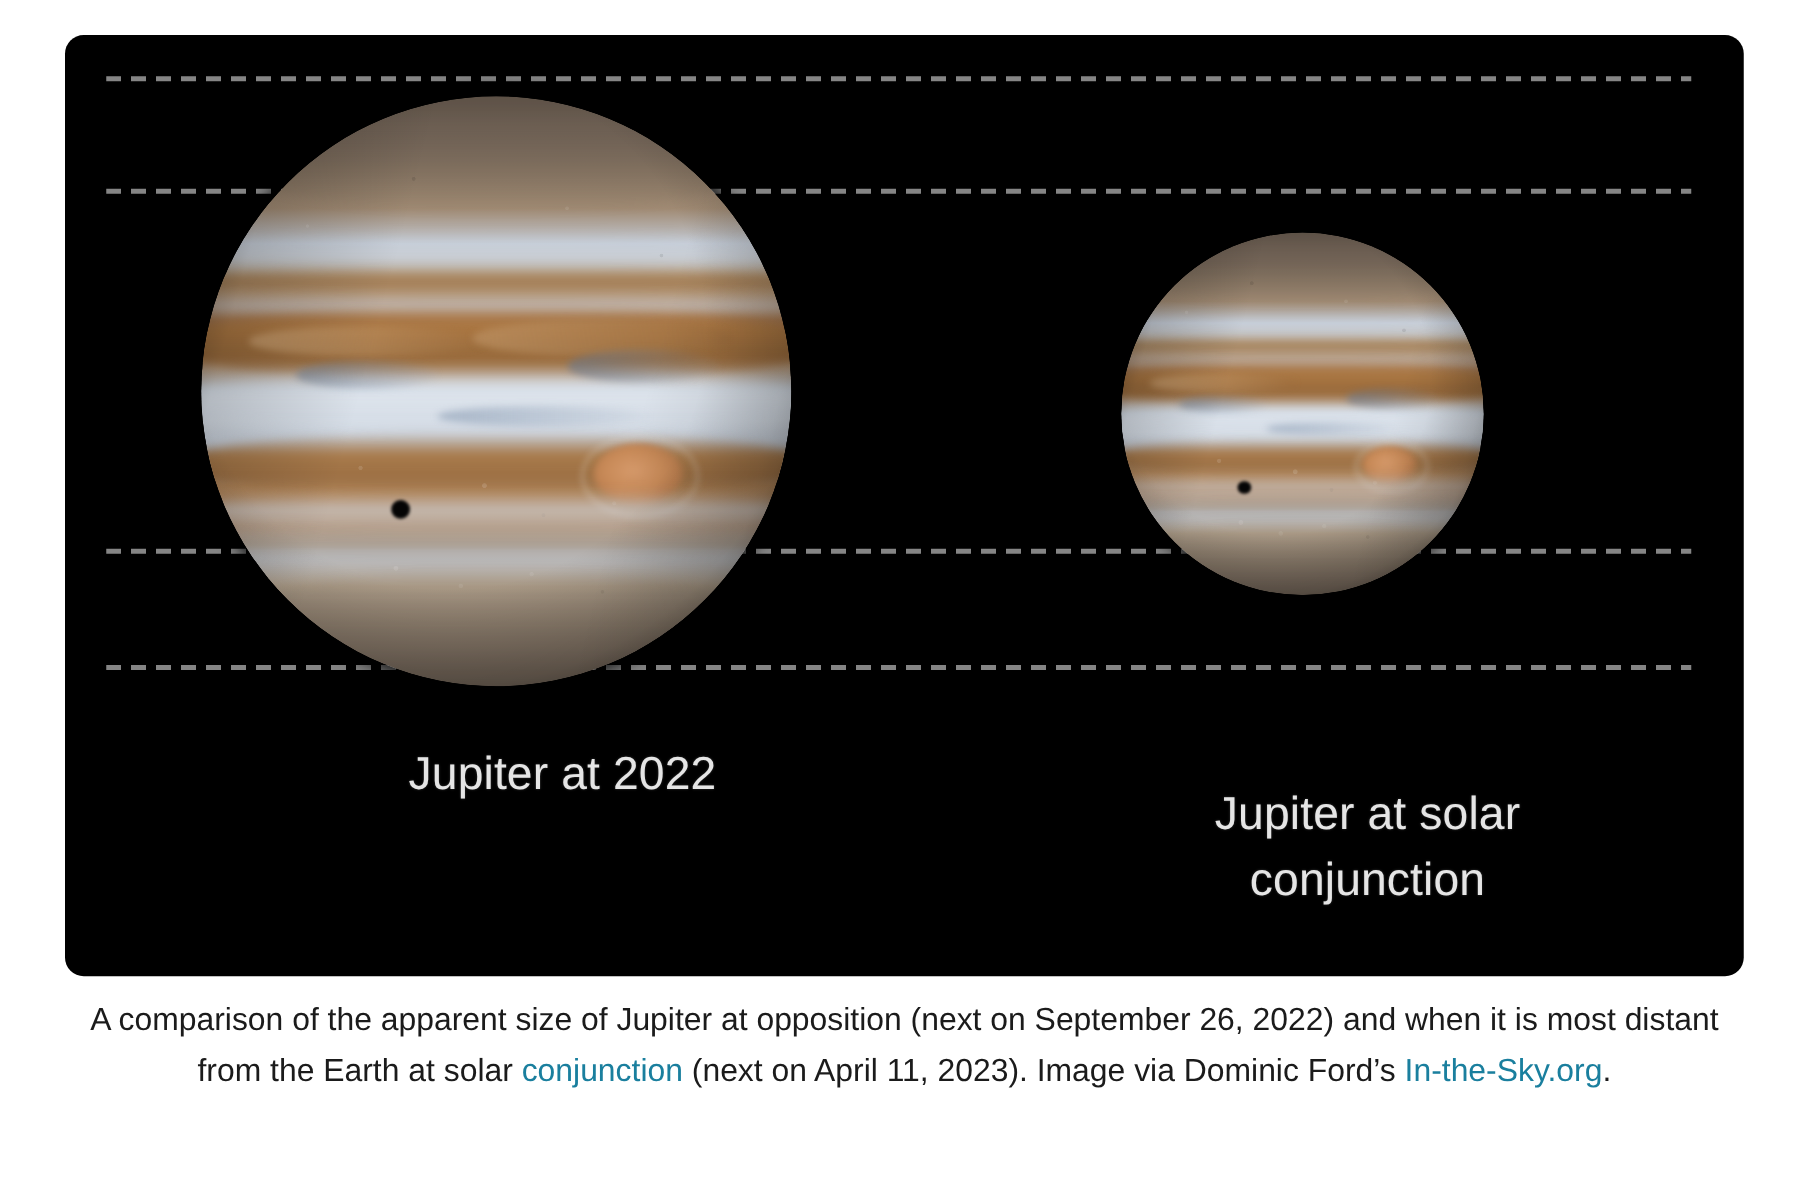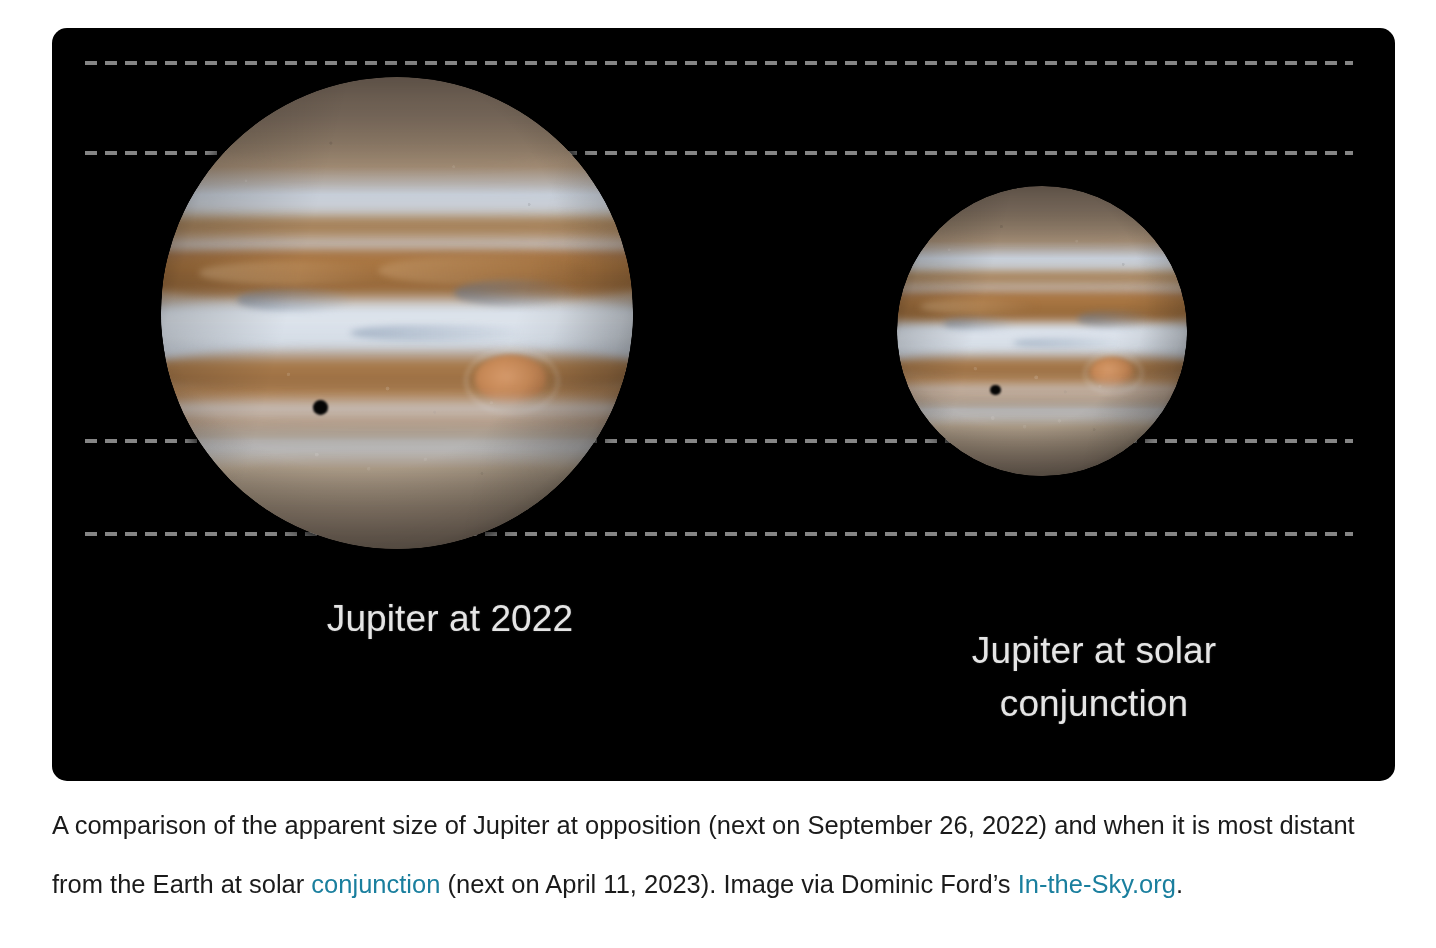--- a/index.html
+++ b/index.html
@@ -196,24 +196,24 @@
   }
   .caption-left  { left: 108px; top: 565px; width: 580px; }
   .caption-right { left: 752px; top: 565px; width: 580px; margin-top: 32px; }
 
   
   .figcaption {
     position: absolute;
     left: 52px;
     top: 796px;
     width: 1343px;
-    text-align: left;
+    text-align: center;
     font-family: "Liberation Sans", sans-serif;
     font-size: 25.5px;
-    line-height: 59px;
+    line-height: 41px;
     color: #1b1b1b;
   }
   .figcaption a,
   .figcaption .link {
     color: #1a7f9e;
     text-decoration: none;
   }
 </style>
 </head>
 <body>

